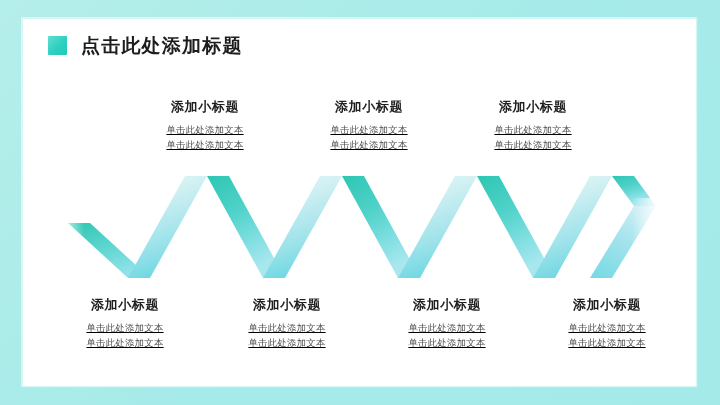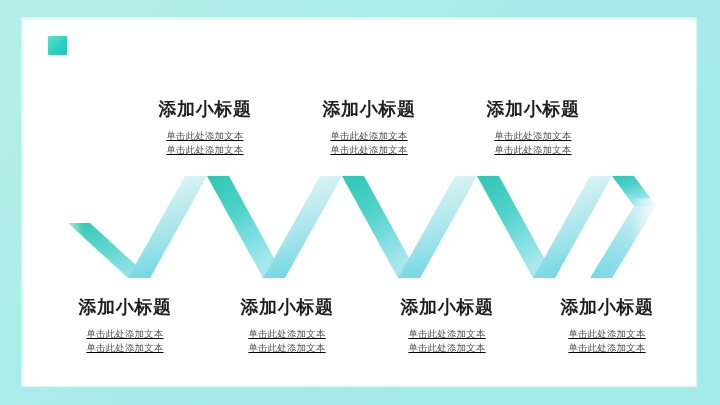--- a/index.html
+++ b/index.html
@@ -76,21 +76,21 @@
     pointer-events: none;
   }
 
   
   .block {
     position: absolute;
     width: 150px;
     text-align: center;
   }
   .block .b-title {
-    font-size: 18px;
+    font-size: 13px;
     font-weight: bold;
     color: #1f1f1f;
     letter-spacing: 0.6px;
     line-height: 1.1;
     white-space: nowrap;
   }
   .block .b-lines {
     margin-top: 9px;
     text-decoration: underline;
   }
@@ -109,20 +109,21 @@
 </head>
 <body>
 
 <div id="slide">
 
   <div id="card">
     <div id="card-frame"></div>
 
     <div id="title-row">
       <div id="title-marker"></div>
+      <div id="title-text">点击此处添加标题</div>
     </div>
 
     <svg id="zigzag" viewBox="0 0 674 368" width="674" height="368" xmlns="http://www.w3.org/2000/svg">
       <defs>
 
         <linearGradient id="gFall" x1="0" y1="0" x2="0.45" y2="1">
           <stop offset="0%" stop-color="#2ec6b3"></stop>
           <stop offset="42%" stop-color="#4fd2c9"></stop>
           <stop offset="78%" stop-color="#86e0e4"></stop>
           <stop offset="100%" stop-color="#a9e7ee"></stop>

